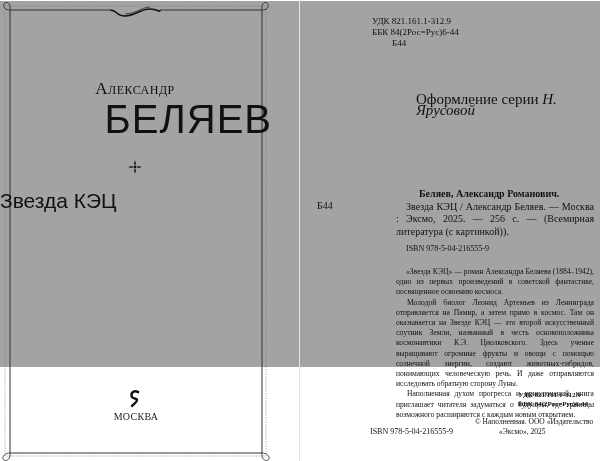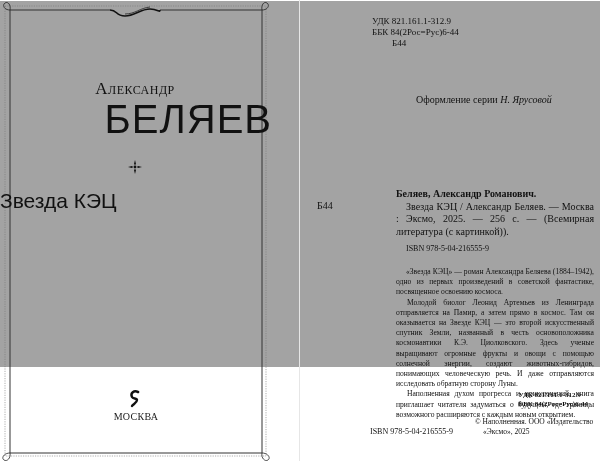--- a/index.html
+++ b/index.html
@@ -36,37 +36,37 @@
     .publisher-city {
       position: absolute; left: 0; width: 272px; top: 410px; text-align: center;
       font-family: "Liberation Serif", serif; font-size: 10px; letter-spacing: 0.3px; color: #222;
     }
 
     
     .rp { position: absolute; font-size: 9px; line-height: 11px; color: #111; }
     .udk-top { left: 72px; top: 15px; }
     .udk-top div { white-space: nowrap; }
     .udk-top .indent { padding-left: 20px; }
-    .design-credit { left: 116px; top: 93px; font-size: 10px; }
+    .design-credit { left: 116px; top: 93px; font-size: 15px; }
     .design-credit .name { font-style: italic; }
 
     .biblio { left: 96px; top: 187px; width: 198px; font-size: 10px; line-height: 12.5px; }
-    .biblio .author-head { font-weight: bold; }
+    .biblio .author-head { font-weight: bold; margin-left: 23px; }
     .biblio .record { text-indent: 10px; text-align: justify; }
     .biblio-code { position: absolute; left: 17px; top: 199px; font-size: 10px; }
     .isbn-line { left: 106px; top: 242px; font-size: 8px; }
 
     .annotation { left: 96px; top: 257px; width: 198px; font-size: 7.6px; line-height: 10.2px; text-align: justify; }
     .annotation p { text-indent: 11px; }
     .annotation p.first { text-indent: 10px; margin-top: 9px; }
 
     .udk-bottom { right: 12px; top: 390px; font-size: 7px; line-height: 9px; font-weight: bold; text-align: left; }
     .isbn-bottom { left: 70px; top: 425px; font-size: 8px; }
     .copyright { left: 175px; top: 416px; font-size: 7.5px; line-height: 10px; }
-    .copyright .l2 { padding-left: 8px; }
+    .copyright .l2 { padding-left: 8px; margin-left: 16px; }
   </style>
 </head>
 <body>
 
 <div class="spread">
 
   <div class="page page-left">
     <svg class="frame-svg" viewBox="0 0 300 461">
 
       <rect x="5" y="5" width="261" height="450" fill="none" stroke="#777" stroke-width="0.6" stroke-dasharray="1.2,1.2"></rect>

